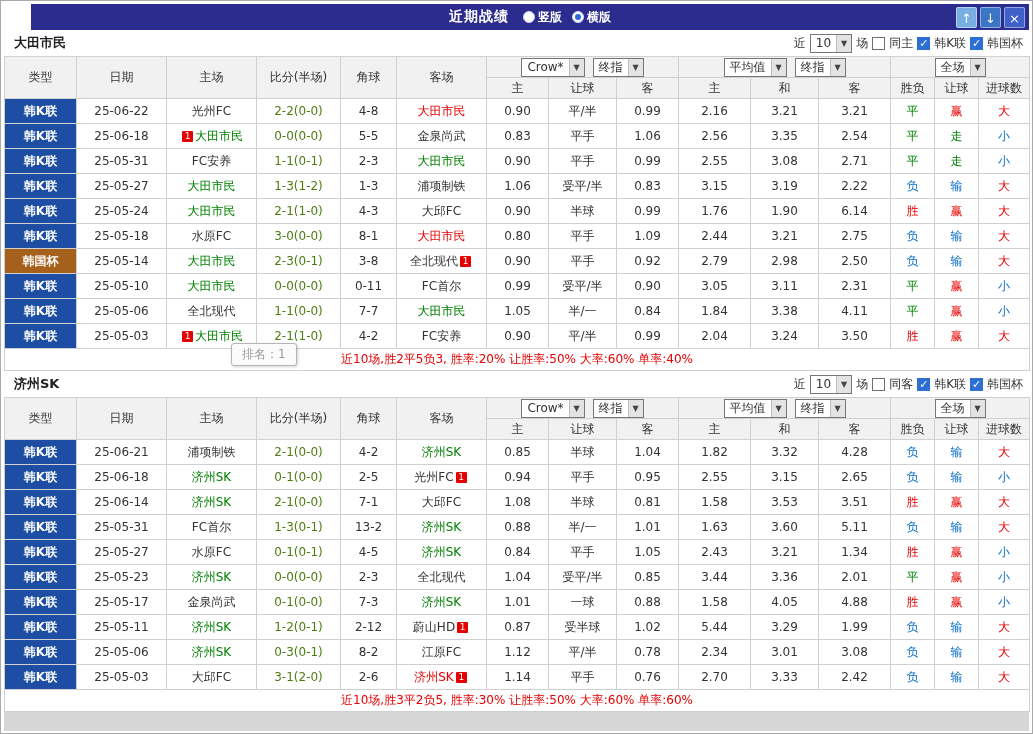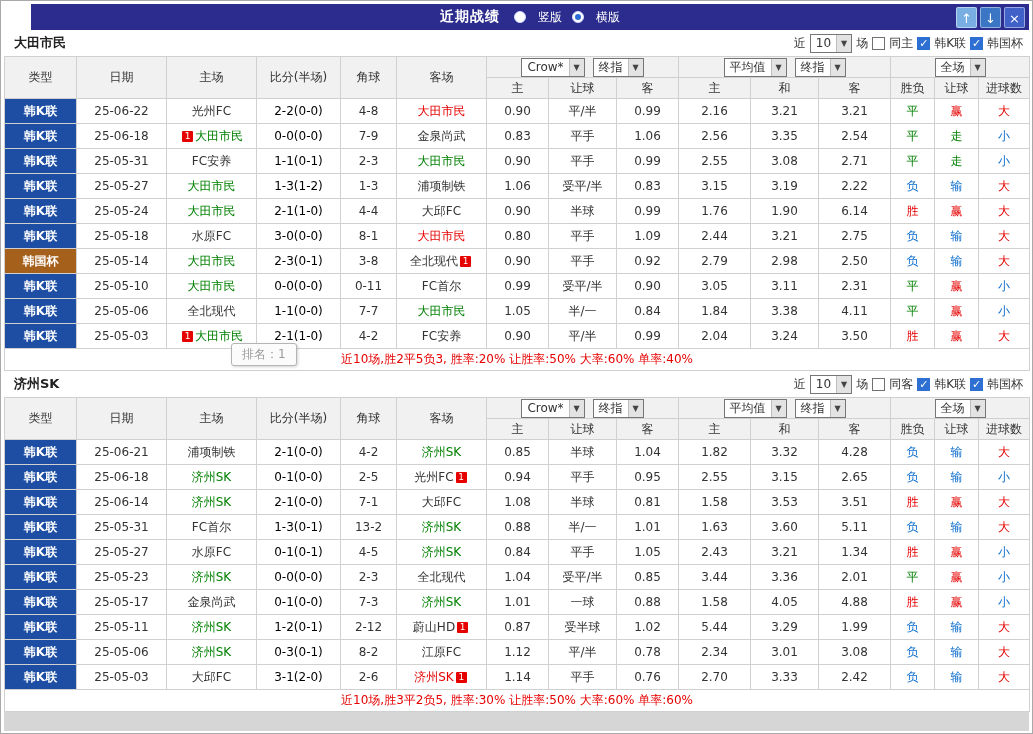--- a/index.html
+++ b/index.html
@@ -28,21 +28,21 @@
     padding: 0 4px;
     margin-left: 27px;
   }
   .tb-center {
     position: absolute; left: 0; right: 0;
     display: flex; justify-content: center; align-items: center; gap: 14px;
     pointer-events: none;
   }
   .tb-title { color: #fff; font-weight: bold; font-size: 14px; letter-spacing: 1px; }
   .radio-group { display: flex; align-items: center; gap: 10px; }
-  .radio-item { display: flex; align-items: center; gap: 12px; color: #fff; font-size: 12px; pointer-events: auto; }
+  .radio-item { display: flex; align-items: center; gap: 3px; color: #fff; font-size: 12px; pointer-events: auto; font-weight: bold; }
   .radio-circle {
     width: 12px; height: 12px; border-radius: 50%;
     background: #fff; border: 1px solid #cfd8ff;
     display: inline-flex; align-items: center; justify-content: center;
   }
   .radio-circle.on::after {
     content: ""; width: 6px; height: 6px; border-radius: 50%; background: #2b6cd4;
   }
   .tb-btns { margin-left: auto; display: flex; gap: 3px; z-index: 2; }
   .tb-btn {
@@ -83,21 +83,21 @@
   
   table.grid { border-collapse: collapse; table-layout: fixed; width: 1025px; }
   .grid th, .grid td {
     border: 1px solid #d0d0d0; text-align: center;
     overflow: hidden; white-space: nowrap; padding: 0 1px;
   }
   .grid thead th { background: #f1f1f1; font-weight: normal; color: #333; height: 21px; }
   .grid tbody td { height: 25px; background: #fff; }
   .type-cell { background: #1d4ea3 !important; color: #fff; font-weight: bold; }
   .type-cell.cup { background: #a5601c !important; }
-  .score-cell { color: #000000; }
+  .score-cell { color: #4d7c0f; }
   .summary-row td {
     height: 22px; color: #e60000; text-align: center; background: #fff;
     border-left: 1px solid #d0d0d0; border-right: 1px solid #d0d0d0;
   }
   .badge {
     display: inline-block; min-width: 11px; height: 11px; line-height: 11px;
     background: #e60000; color: #fff; font-size: 9px; text-align: center;
     border-radius: 1px; margin: 0 2px; vertical-align: 1px; padding: 0 1px;
   }
   .hdr-sels { display: flex; justify-content: center; gap: 8px; align-items: center; text-align: right; }
@@ -242,21 +242,21 @@
           <td>3.21</td>
           <td style="color: rgb(0, 128, 0);">平</td>
           <td style="color: rgb(230, 0, 0);">赢</td>
           <td style="color: rgb(230, 0, 0);">大</td>
         </tr>
         <tr>
           <td class="type-cell">韩K联</td>
           <td>25-06-18</td>
           <td><span class="badge">1</span><span style="color: rgb(0, 128, 0);">大田市民</span></td>
           <td class="score-cell">0-0(0-0)</td>
-          <td>7-9</td>
+          <td>5-5</td>
           <td><span style="color: rgb(51, 51, 51);">金泉尚武</span></td>
           <td>0.83</td>
           <td>平手</td>
           <td>1.06</td>
           <td>2.56</td>
           <td>3.35</td>
           <td>2.54</td>
           <td style="color: rgb(0, 128, 0);">平</td>
           <td style="color: rgb(0, 128, 0);">走</td>
           <td style="color: rgb(10, 108, 205);">小</td>
@@ -293,21 +293,21 @@
           <td>2.22</td>
           <td style="color: rgb(10, 108, 205);">负</td>
           <td style="color: rgb(10, 108, 205);">输</td>
           <td style="color: rgb(230, 0, 0);">大</td>
         </tr>
         <tr>
           <td class="type-cell">韩K联</td>
           <td>25-05-24</td>
           <td><span style="color: rgb(0, 128, 0);">大田市民</span></td>
           <td class="score-cell">2-1(1-0)</td>
-          <td>4-4</td>
+          <td>4-3</td>
           <td><span style="color: rgb(51, 51, 51);">大邱FC</span></td>
           <td>0.90</td>
           <td>半球</td>
           <td>0.99</td>
           <td>1.76</td>
           <td>1.90</td>
           <td>6.14</td>
           <td style="color: rgb(230, 0, 0);">胜</td>
           <td style="color: rgb(230, 0, 0);">赢</td>
           <td style="color: rgb(230, 0, 0);">大</td>

